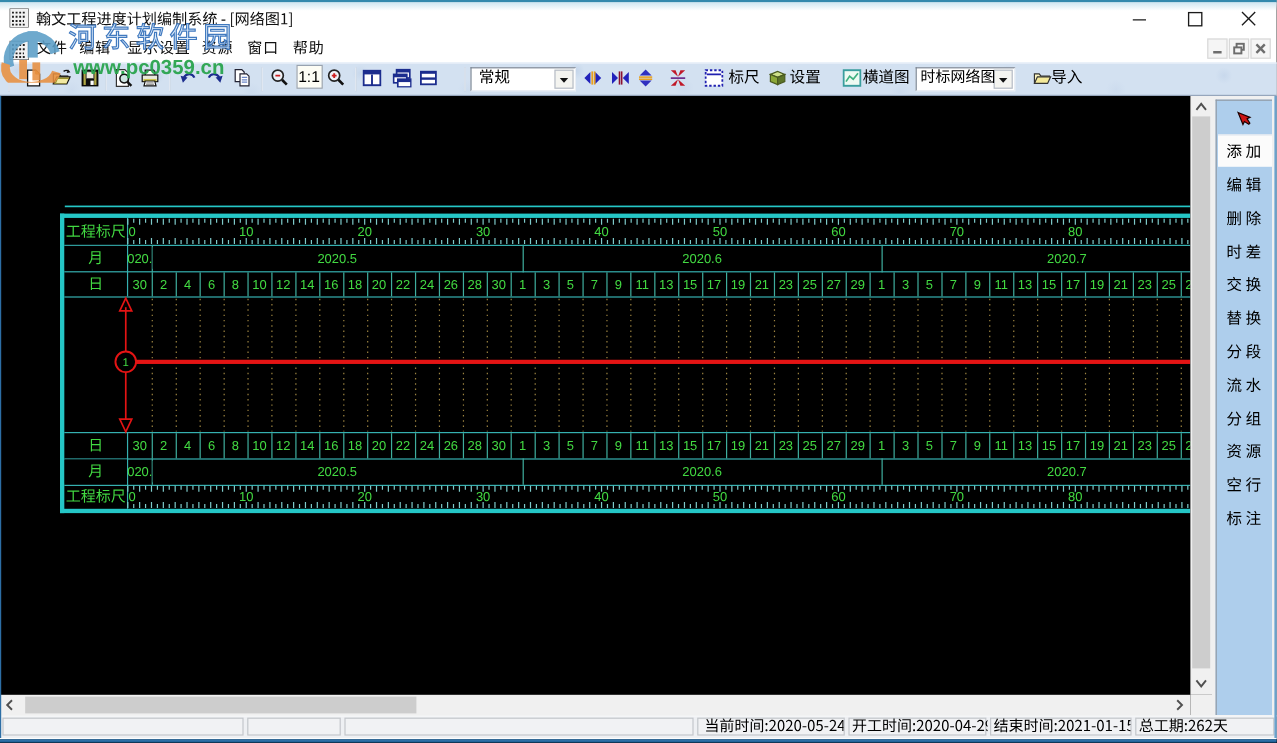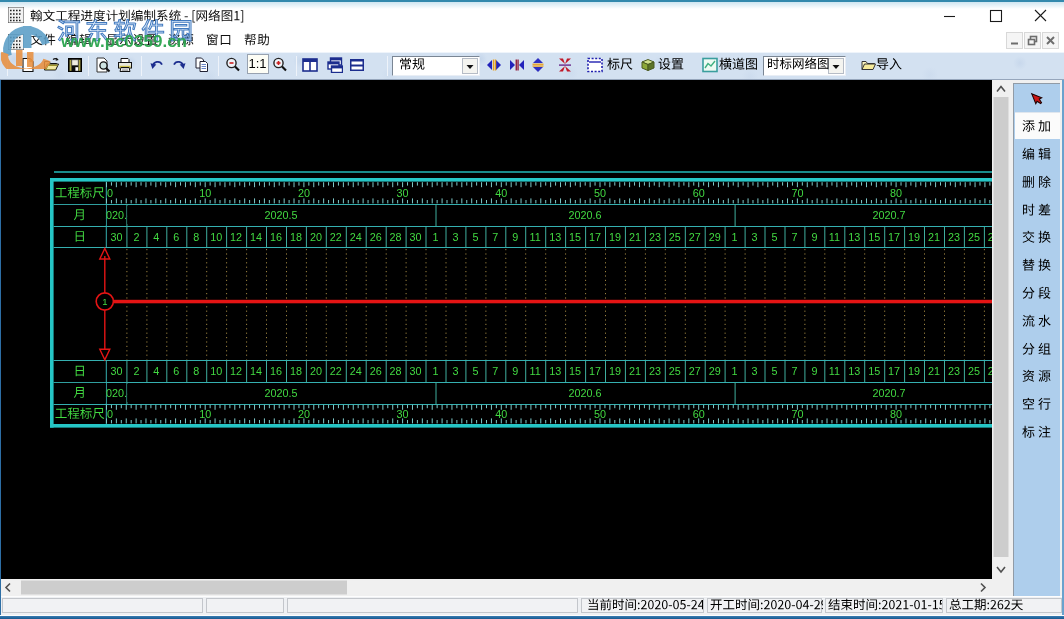--- a/index.html
+++ b/index.html
@@ -889,12 +889,12 @@
 </svg>
 <div style="position:absolute;left:57px;top:17.5px;"><svg width="138" height="27" opacity="0.94">
       <g transform="translate(0,21.2) scale(0.02350,0.02350)" style="fill:#dcebfa;stroke:#3672bc;stroke-width:43;">
         <use href="#g6CB3" x="0"></use>
         <use href="#g4E1C" x="1196"></use>
         <use href="#g8F6F" x="2391"></use>
         <use href="#g4EF6" x="3587"></use>
         <use href="#g56ED" x="4783"></use>
       </g>
     </svg></div>
-<div class="abs" style="left:61px;top:32px;width:200px;font:bold 17px 'Liberation Sans',sans-serif;color:#2aa44e;opacity:.95">www.pc0359.cn</div>
+<div class="abs" style="left:61px;top:47px;width:200px;font:bold 17px 'Liberation Sans',sans-serif;color:#2aa44e;opacity:.95">www.pc0359.cn</div>
 </body></html>

